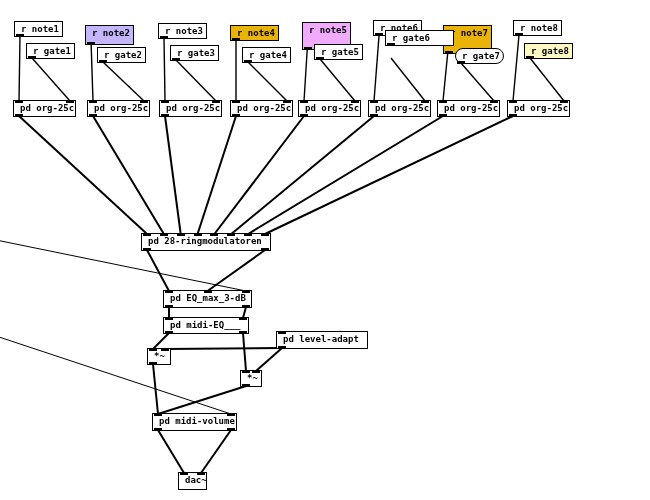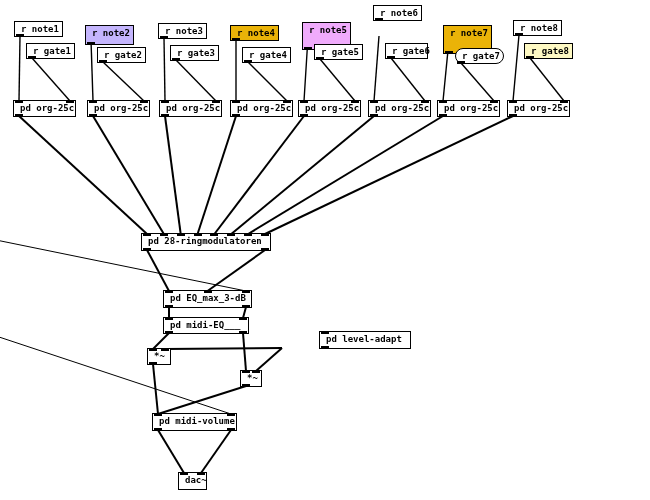--- a/index.html
+++ b/index.html
@@ -84,41 +84,41 @@
       <line x1="231" y1="430" x2="201" y2="473" stroke="#000000" stroke-width="2"></line>
       <line x1="-4" y1="240" x2="246" y2="291" stroke="#000000" stroke-width="1"></line>
       <line x1="-4" y1="336" x2="231" y2="414" stroke="#000000" stroke-width="1"></line>
     </svg>
   <div id="boxes">
       <div class="pd-box" style="left: 14px; top: 21px; width: 49px; height: 16px; background: rgb(255, 255, 255); border-color: rgb(0, 0, 0); color: rgb(0, 0, 0);"><span class="lbl">r note1</span><div class="nub out" style="left: 1px;"></div></div>
       <div class="pd-box" style="left: 85px; top: 25px; width: 49px; height: 20px; background: #c4b5fd; border-color: rgb(0, 0, 0); color: rgb(0, 0, 0); text-decoration: underline;"><span class="lbl">r note2</span><div class="nub out" style="left: 1px;"></div></div>
       <div class="pd-box" style="left: 158px; top: 23px; width: 49px; height: 16px; background: rgb(255, 255, 255); border-color: rgb(0, 0, 0); color: rgb(0, 0, 0);"><span class="lbl">r note3</span><div class="nub out" style="left: 1px;"></div></div>
       <div class="pd-box" style="left: 230px; top: 25px; width: 49px; height: 16px; background: #eab308; border-color: rgb(0, 0, 0); color: rgb(0, 0, 0);"><span class="lbl">r note4</span><div class="nub out" style="left: 1px;"></div></div>
       <div class="pd-box" style="left: 302px; top: 22px; width: 49px; height: 28px; background: #f0abfc; border-color: rgb(0, 0, 0); color: rgb(0, 0, 0);"><span class="lbl">r note5</span><div class="nub out" style="left: 1px;"></div></div>
-      <div class="pd-box" style="left: 373px; top: 5px; width: 49px; height: 16px; background: rgb(255, 255, 255); border-color: rgb(0, 0, 0); color: rgb(0, 0, 0);"><span class="lbl">r note6</span><div class="nub out" style="left: 1px;"></div></div>
+      <div class="pd-box" style="left: 373px; top: 20px; width: 49px; height: 16px; background: rgb(255, 255, 255); border-color: rgb(0, 0, 0); color: rgb(0, 0, 0);"><span class="lbl">r note6</span><div class="nub out" style="left: 1px;"></div></div>
       <div class="pd-box" style="left: 443px; top: 25px; width: 49px; height: 29px; background: #eab308; border-color: rgb(0, 0, 0); color: rgb(0, 0, 0);"><span class="lbl">r note7</span><div class="nub out" style="left: 1px;"></div></div>
       <div class="pd-box" style="left: 513px; top: 20px; width: 49px; height: 16px; background: rgb(255, 255, 255); border-color: rgb(0, 0, 0); color: rgb(0, 0, 0);"><span class="lbl">r note8</span><div class="nub out" style="left: 1px;"></div></div>
       <div class="pd-box" style="left: 26px; top: 43px; width: 49px; height: 16px; background: rgb(255, 255, 255); border-color: rgb(0, 0, 0); color: rgb(0, 0, 0);"><span class="lbl">r gate1</span><div class="nub out" style="left: 1px;"></div></div>
       <div class="pd-box" style="left: 97px; top: 47px; width: 49px; height: 16px; background: rgb(255, 255, 255); border-color: rgb(0, 0, 0); color: rgb(0, 0, 0);"><span class="lbl">r gate2</span><div class="nub out" style="left: 1px;"></div></div>
       <div class="pd-box" style="left: 170px; top: 45px; width: 49px; height: 16px; background: rgb(255, 255, 255); border-color: rgb(0, 0, 0); color: rgb(0, 0, 0);"><span class="lbl">r gate3</span><div class="nub out" style="left: 1px;"></div></div>
       <div class="pd-box" style="left: 242px; top: 47px; width: 49px; height: 16px; background: rgb(255, 255, 255); border-color: rgb(0, 0, 0); color: rgb(0, 0, 0);"><span class="lbl">r gate4</span><div class="nub out" style="left: 1px;"></div></div>
       <div class="pd-box" style="left: 314px; top: 44px; width: 49px; height: 16px; background: rgb(255, 255, 255); border-color: rgb(0, 0, 0); color: rgb(0, 0, 0);"><span class="lbl">r gate5</span><div class="nub out" style="left: 1px;"></div></div>
-      <div class="pd-box" style="left: 385px; top: 43px; width: 43px; height: 16px; background: rgb(255, 255, 255); border-color: rgb(0, 0, 0); color: rgb(0, 0, 0);"><span class="lbl">r gate6</span><div class="nub out" style="left: 1px;"></div></div>
+      <div class="pd-box" style="left: 385px; top: 30px; width: 69px; height: 16px; background: rgb(255, 255, 255); border-color: rgb(0, 0, 0); color: rgb(0, 0, 0);"><span class="lbl">r gate6</span><div class="nub out" style="left: 1px;"></div></div>
       <div class="pd-box" style="left: 455px; top: 48px; width: 49px; height: 16px; background: rgb(255, 255, 255); border-color: rgb(0, 0, 0); color: rgb(0, 0, 0); border-radius: 8px;"><span class="lbl">r gate7</span><div class="nub out" style="left: 1px;"></div></div>
       <div class="pd-box" style="left: 524px; top: 43px; width: 49px; height: 16px; background: #fef9c3; border-color: rgb(0, 0, 0); color: rgb(0, 0, 0);"><span class="lbl">r gate8</span><div class="nub out" style="left: 1px;"></div></div>
       <div class="pd-box" style="left: 13px; top: 100px; width: 63px; height: 17px; background: rgb(255, 255, 255); border-color: rgb(0, 0, 0); color: rgb(0, 0, 0);"><span class="lbl">pd org-25c</span><div class="nub in" style="left: 1px;"></div><div class="nub in" style="left: 52px;"></div><div class="nub out" style="left: 1px;"></div></div>
       <div class="pd-box" style="left: 87px; top: 100px; width: 63px; height: 17px; background: rgb(255, 255, 255); border-color: rgb(0, 0, 0); color: rgb(0, 0, 0);"><span class="lbl">pd org-25c</span><div class="nub in" style="left: 1px;"></div><div class="nub in" style="left: 52px;"></div><div class="nub out" style="left: 1px;"></div></div>
       <div class="pd-box" style="left: 159px; top: 100px; width: 63px; height: 17px; background: rgb(255, 255, 255); border-color: rgb(0, 0, 0); color: rgb(0, 0, 0);"><span class="lbl">pd org-25c</span><div class="nub in" style="left: 1px;"></div><div class="nub in" style="left: 52px;"></div><div class="nub out" style="left: 1px;"></div></div>
       <div class="pd-box" style="left: 230px; top: 100px; width: 63px; height: 17px; background: rgb(255, 255, 255); border-color: rgb(0, 0, 0); color: rgb(0, 0, 0);"><span class="lbl">pd org-25c</span><div class="nub in" style="left: 1px;"></div><div class="nub in" style="left: 52px;"></div><div class="nub out" style="left: 1px;"></div></div>
       <div class="pd-box" style="left: 298px; top: 100px; width: 63px; height: 17px; background: rgb(255, 255, 255); border-color: rgb(0, 0, 0); color: rgb(0, 0, 0);"><span class="lbl">pd org-25c</span><div class="nub in" style="left: 1px;"></div><div class="nub in" style="left: 52px;"></div><div class="nub out" style="left: 1px;"></div></div>
       <div class="pd-box" style="left: 368px; top: 100px; width: 63px; height: 17px; background: rgb(255, 255, 255); border-color: rgb(0, 0, 0); color: rgb(0, 0, 0);"><span class="lbl">pd org-25c</span><div class="nub in" style="left: 1px;"></div><div class="nub in" style="left: 52px;"></div><div class="nub out" style="left: 1px;"></div></div>
       <div class="pd-box" style="left: 437px; top: 100px; width: 63px; height: 17px; background: rgb(255, 255, 255); border-color: rgb(0, 0, 0); color: rgb(0, 0, 0);"><span class="lbl">pd org-25c</span><div class="nub in" style="left: 1px;"></div><div class="nub in" style="left: 52px;"></div><div class="nub out" style="left: 1px;"></div></div>
       <div class="pd-box" style="left: 507px; top: 100px; width: 63px; height: 17px; background: rgb(255, 255, 255); border-color: rgb(0, 0, 0); color: rgb(0, 0, 0);"><span class="lbl">pd org-25c</span><div class="nub in" style="left: 1px;"></div><div class="nub in" style="left: 52px;"></div><div class="nub out" style="left: 1px;"></div></div>
       <div class="pd-box" style="left: 141px; top: 233px; width: 130px; height: 18px; background: rgb(255, 255, 255); border-color: rgb(0, 0, 0); color: rgb(0, 0, 0);"><span class="lbl">pd 28-ringmodulatoren</span><div class="nub in" style="left: 1px;"></div><div class="nub in" style="left: 17.8571px;"></div><div class="nub in" style="left: 34.7143px;"></div><div class="nub in" style="left: 51.5714px;"></div><div class="nub in" style="left: 68.4286px;"></div><div class="nub in" style="left: 85.2857px;"></div><div class="nub in" style="left: 102.143px;"></div><div class="nub in" style="left: 119px;"></div><div class="nub out" style="left: 1px;"></div><div class="nub out" style="left: 119px;"></div></div>
       <div class="pd-box" style="left: 163px; top: 290px; width: 89px; height: 18px; background: rgb(255, 255, 255); border-color: rgb(0, 0, 0); color: rgb(0, 0, 0);"><span class="lbl">pd EQ_max_3-dB</span><div class="nub in" style="left: 1px;"></div><div class="nub in" style="left: 39.5px;"></div><div class="nub in" style="left: 78px;"></div><div class="nub out" style="left: 1px;"></div><div class="nub out" style="left: 78px;"></div></div>
       <div class="pd-box" style="left: 163px; top: 317px; width: 86px; height: 17px; background: rgb(255, 255, 255); border-color: rgb(0, 0, 0); color: rgb(0, 0, 0);"><span class="lbl">pd midi-EQ___</span><div class="nub in" style="left: 1px;"></div><div class="nub in" style="left: 75px;"></div><div class="nub out" style="left: 1px;"></div><div class="nub out" style="left: 75px;"></div></div>
-      <div class="pd-box" style="left: 276px; top: 331px; width: 92px; height: 18px; background: rgb(255, 255, 255); border-color: rgb(0, 0, 0); color: rgb(0, 0, 0); margin-left: 43px;"><span class="lbl">pd level-adapt</span><div class="nub in" style="left: 1px;"></div><div class="nub out" style="left: 1px;"></div></div>
+      <div class="pd-box" style="left: 276px; top: 331px; width: 92px; height: 18px; background: rgb(255, 255, 255); border-color: rgb(0, 0, 0); color: rgb(0, 0, 0);"><span class="lbl">pd level-adapt</span><div class="nub in" style="left: 1px;"></div><div class="nub out" style="left: 1px;"></div></div>
       <div class="pd-box" style="left: 147px; top: 348px; width: 24px; height: 17px; background: rgb(255, 255, 255); border-color: rgb(0, 0, 0); color: rgb(0, 0, 0);"><span class="lbl">*~</span><div class="nub in" style="left: 1px;"></div><div class="nub in" style="left: 13px;"></div><div class="nub out" style="left: 1px;"></div></div>
       <div class="pd-box" style="left: 240px; top: 370px; width: 22px; height: 17px; background: rgb(255, 255, 255); border-color: rgb(0, 0, 0); color: rgb(0, 0, 0);"><span class="lbl">*~</span><div class="nub in" style="left: 1px;"></div><div class="nub in" style="left: 11px;"></div><div class="nub out" style="left: 1px;"></div></div>
       <div class="pd-box" style="left: 152px; top: 413px; width: 85px; height: 18px; background: rgb(255, 255, 255); border-color: rgb(0, 0, 0); color: rgb(0, 0, 0); text-align: right;"><span class="lbl">pd midi-volume</span><div class="nub in" style="left: 1px;"></div><div class="nub in" style="left: 74px;"></div><div class="nub out" style="left: 1px;"></div><div class="nub out" style="left: 74px;"></div></div>
       <div class="pd-box" style="left: 178px; top: 472px; width: 29px; height: 18px; background: rgb(255, 255, 255); border-color: rgb(0, 0, 0); color: rgb(0, 0, 0);"><span class="lbl">dac~</span><div class="nub in" style="left: 1px;"></div><div class="nub in" style="left: 18px;"></div></div>
     </div>
 </div>
 
 </body></html>

